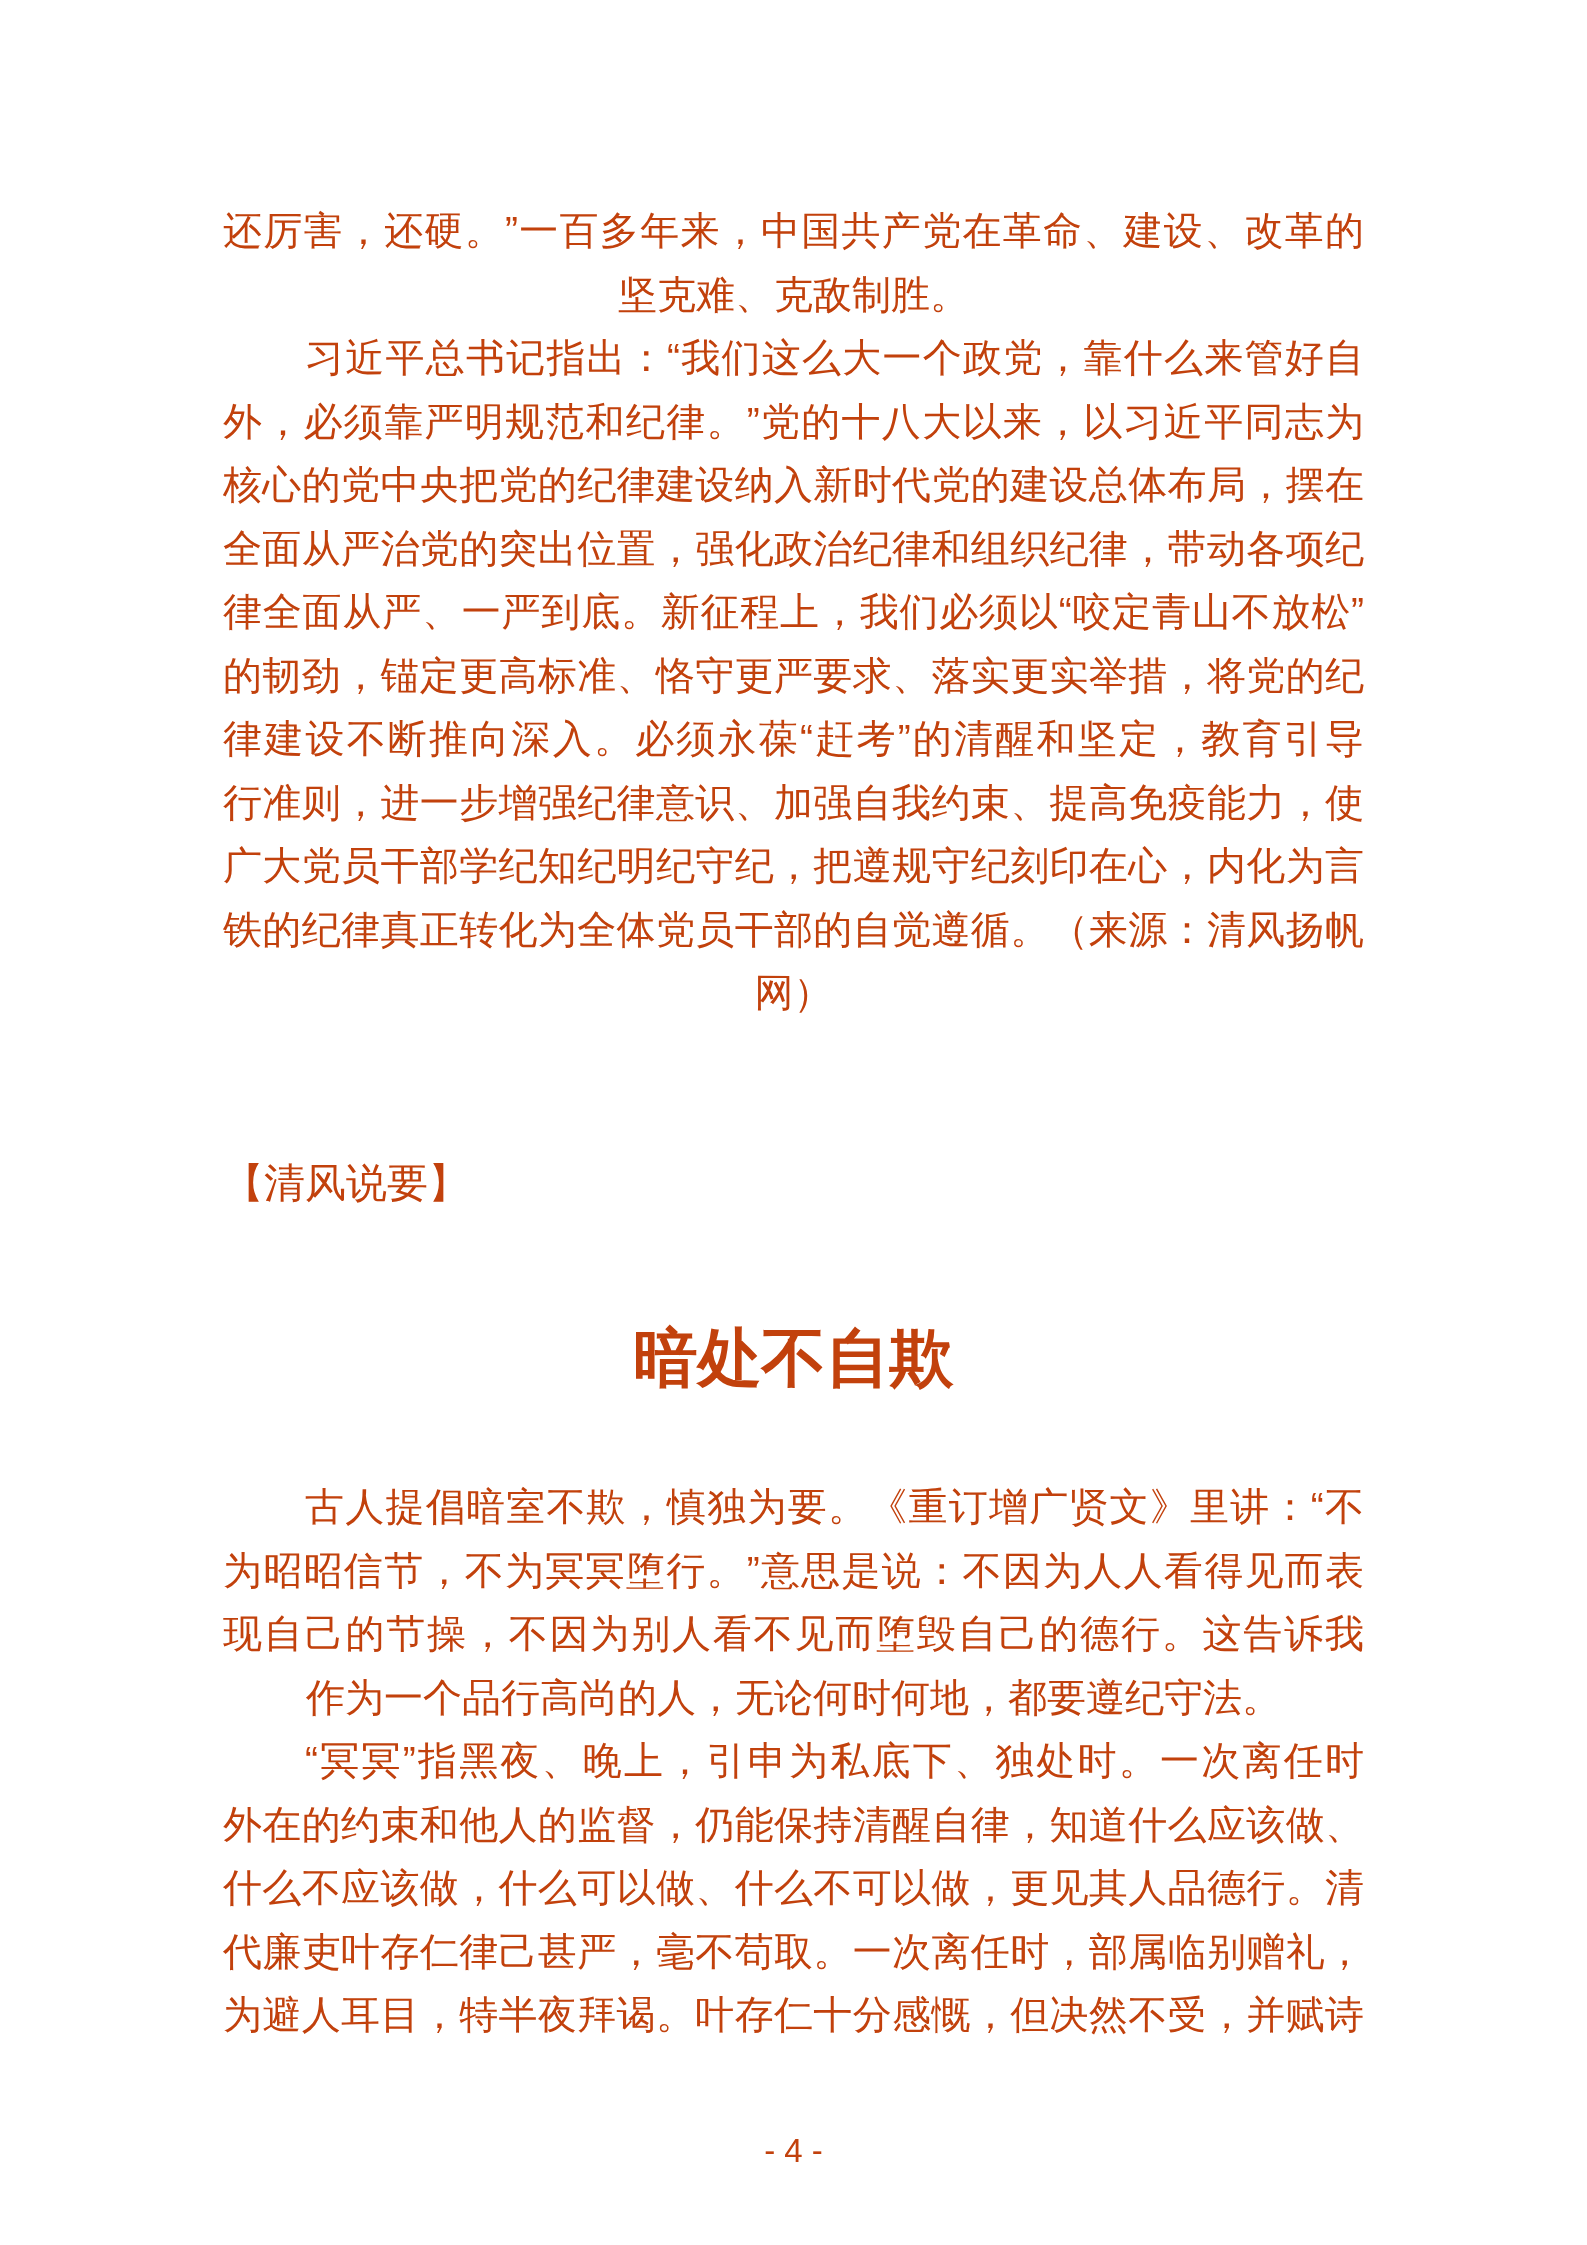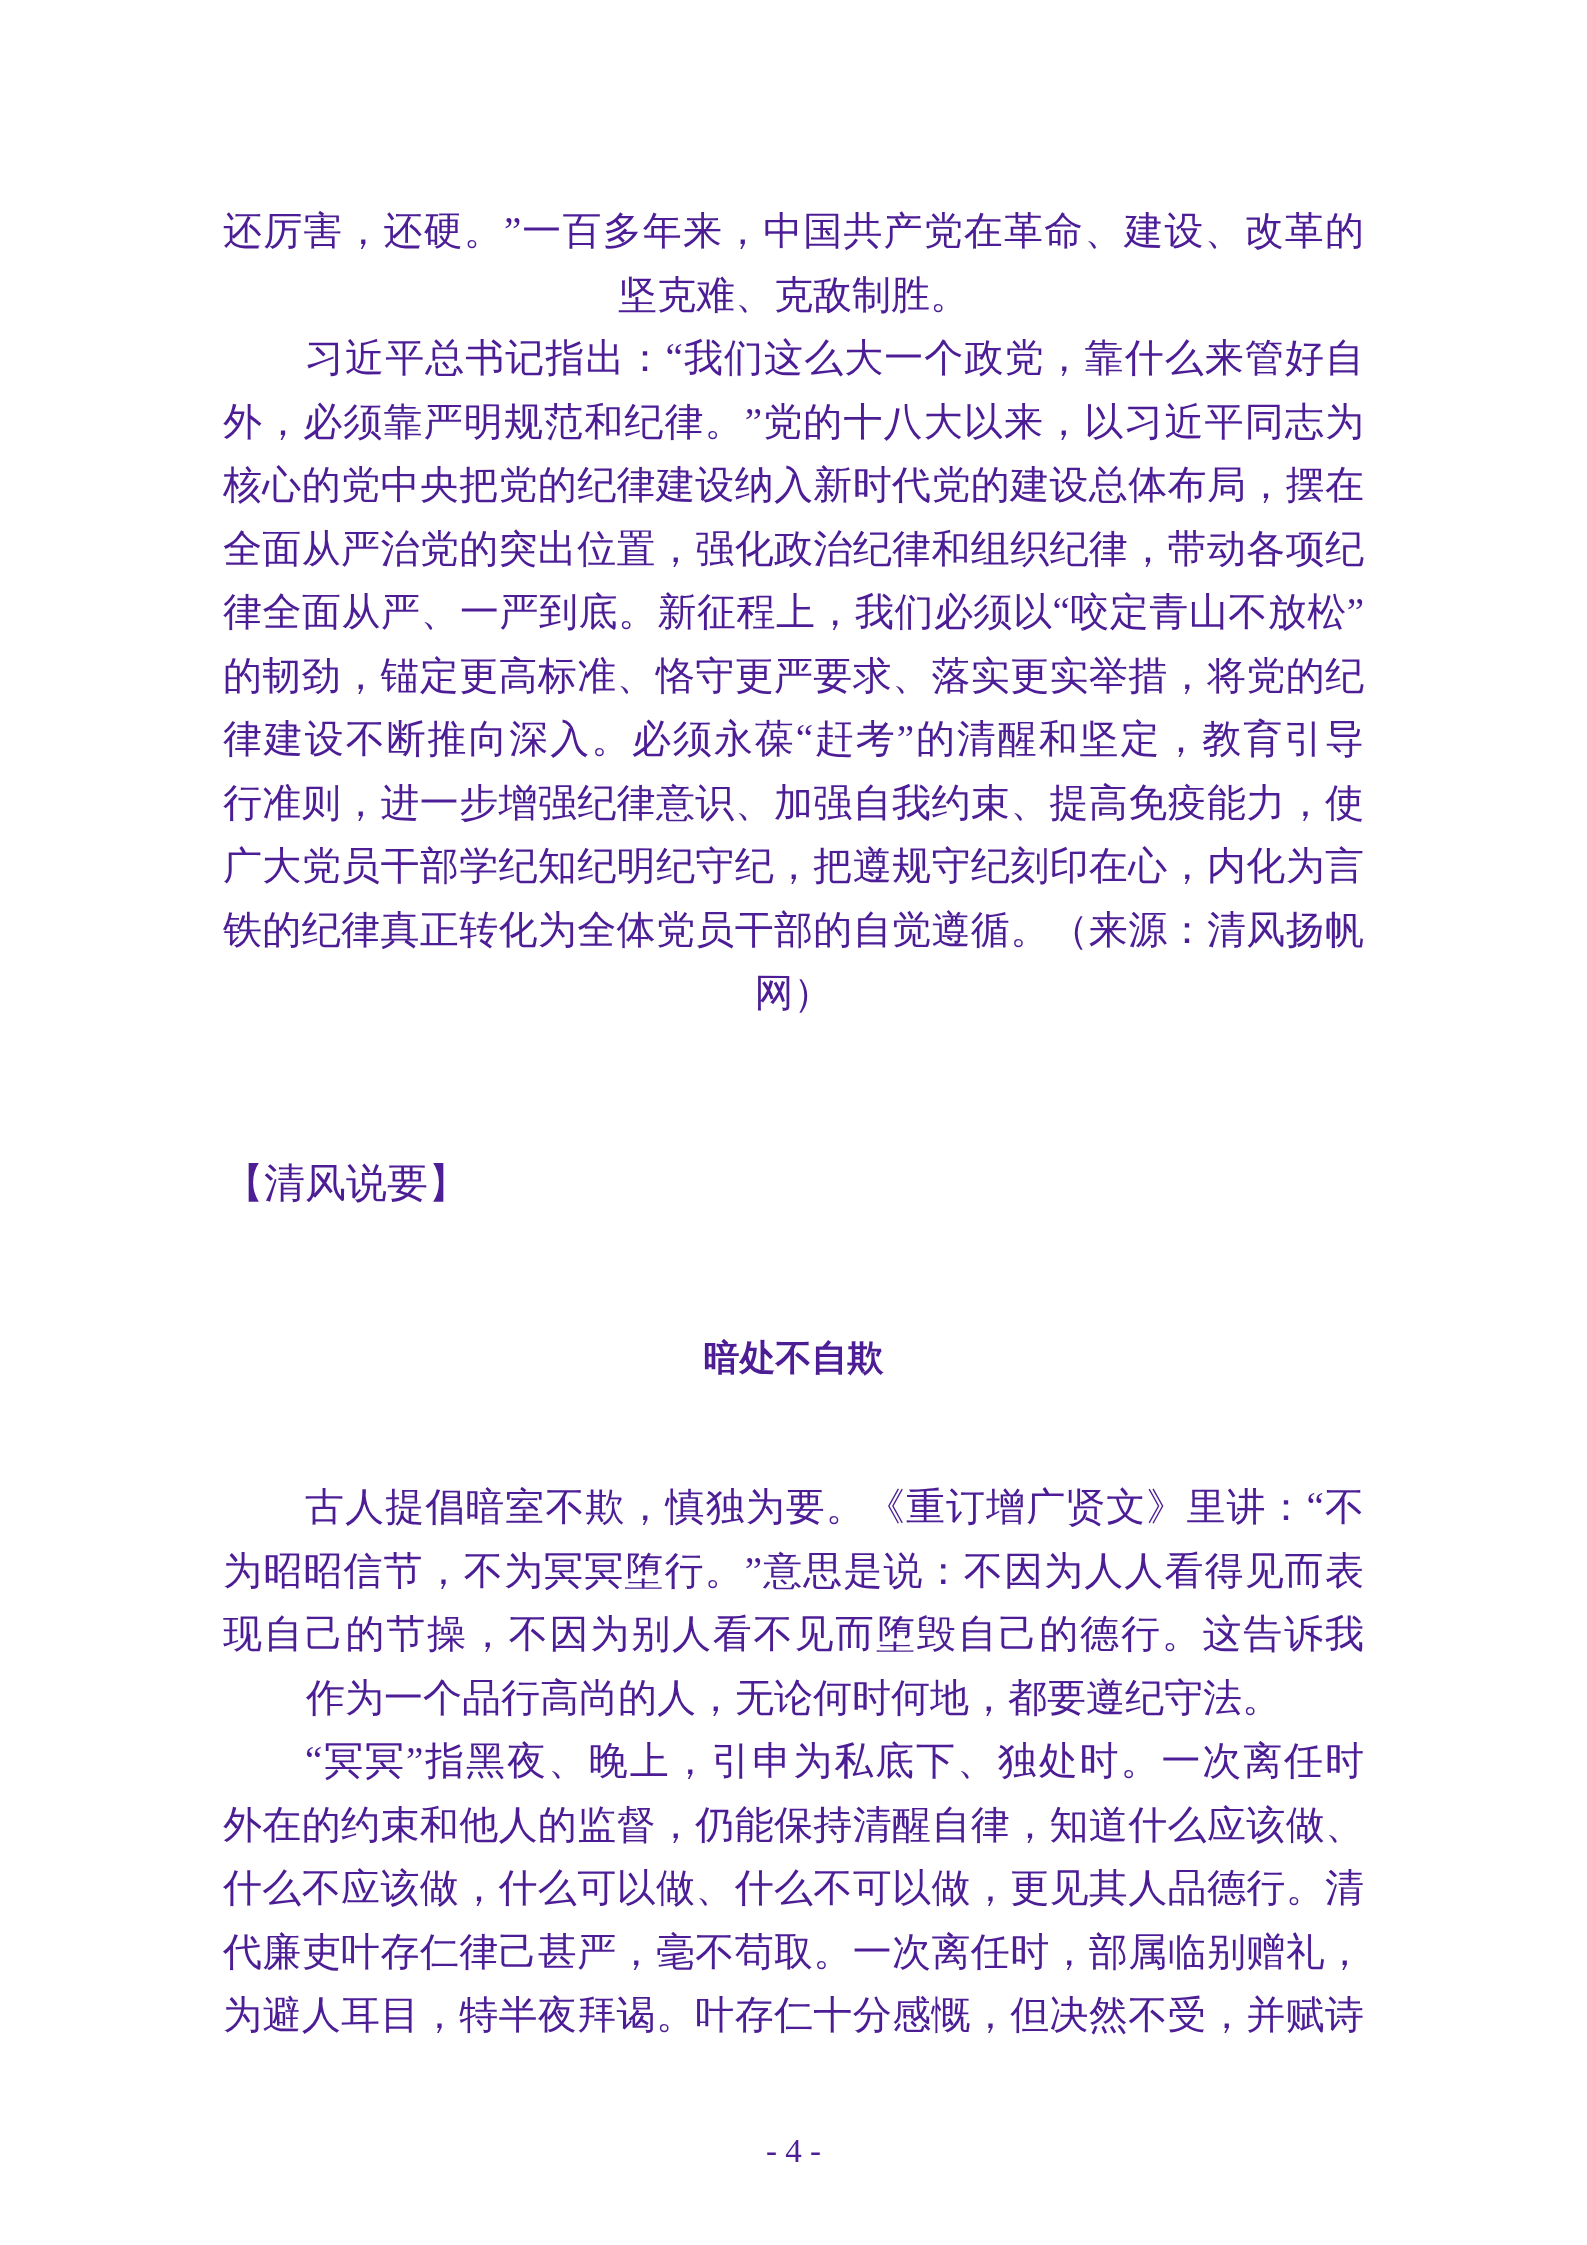--- a/index.html
+++ b/index.html
@@ -5,22 +5,22 @@
   html, body {
     margin: 0;
     padding: 0;
     background: #ffffff;
   }
   .page {
     position: relative;
     width: 1587px;
     height: 2245px;
     background: #ffffff;
-    color: #4c1d95;
-    font-family: Liberation Serif, serif;
+    color: #c2410c;
+    font-family: Liberation Sans, sans-serif;
     overflow: hidden;
   }
   .text-block {
     position: absolute;
     left: 223px;
     width: 1141px;
   }
   .block-top { top: 199px; }
   .block-bottom { top: 1475px; }
   .line {
@@ -46,21 +46,21 @@
     line-height: 63.5px;
     font-size: 41px;
   }
   .article-title {
     position: absolute;
     left: 223px;
     top: 1318px;
     width: 1141px;
     height: 80px;
     line-height: 80px;
-    font-size: 36px;
+    font-size: 64px;
     font-weight: bold;
     text-align: center;
   }
   .page-number {
     position: absolute;
     left: 0;
     top: 2126px;
     width: 1587px;
     height: 50px;
     line-height: 50px;

